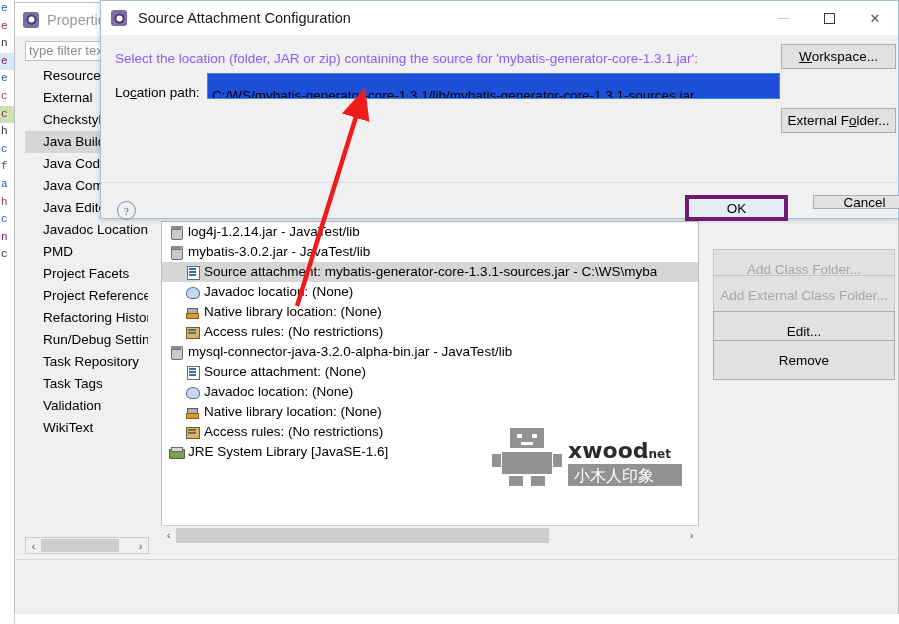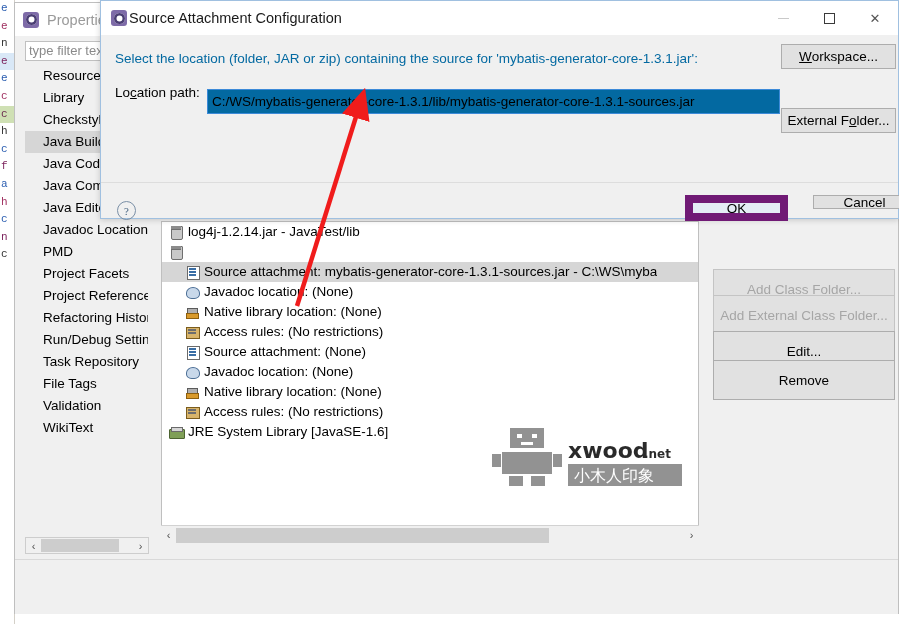--- a/index.html
+++ b/index.html
@@ -147,21 +147,21 @@
     box-sizing: border-box;
     font-size: 13.5px;
     color: #000;
     display: flex;
     align-items: center;
     justify-content: center;
     white-space: nowrap;
   }
   .btn.disabled { color: #a6a6a6; border-color: #c4c4c4; background: #e1e1e1; }
   .btn.default {
-    border: 8px solid #701a75;
+    border: 4px solid #701a75;
     background: #e4ecf5;
   }
 
   
   #buildpath-panel {
     position: absolute;
     left: 146px; top: 218px;
     width: 538px; height: 323px;
     background: #ffffff;
     border: 1px solid #bfbfbf;
@@ -260,21 +260,20 @@
     display: flex; align-items: center;
   }
   #bp-hscroll .thumb { height: 15px; background: #cdcdcd; flex: 0 0 auto; }
 
   
   .rbtn {
     position: absolute;
     left: 698px;
     width: 182px;
     height: 40px;
-    margin-top: 20px;
   }
 
   
   #watermark {
     position: absolute;
     left: 477px; top: 423px;
     width: 190px; height: 62px;
     opacity: 0.95;
     pointer-events: none;
   }
@@ -289,51 +288,51 @@
     box-sizing: border-box;
     box-shadow: 0 1px 6px rgba(0,0,0,0.18);
   }
   #src-titlebar {
     position: absolute;
     left: 0; top: 0; right: 0; height: 34px;
     background: #ffffff;
     display: flex; align-items: center;
   }
   #src-titlebar .ttl {
-    margin-left: 2px;
+    margin-left: 11px;
     font-size: 14.5px;
     color: #1a1a1a;
   }
   .winbtns { position: absolute; right: 0; top: 0; height: 34px; display: flex; }
   .winbtn {
     width: 46px; height: 34px;
     display: flex; align-items: center; justify-content: center;
   }
   .winbtn .gl { color: #555; font-size: 13px; line-height: 1; }
   .winbtn .min { display:block; width:11px; height:1px; background:#c9c9c9; }
   .winbtn .max { display:block; width:11px; height:11px; border:1.3px solid #3a3a3a; box-sizing:border-box; }
 
   #src-body { position: absolute; left:0; top:34px; right:0; bottom:0; }
   #src-prompt {
     position: absolute; left: 14px; top: 16px;
-    font-size: 13.5px; color: #0369a1; white-space: nowrap;
+    font-size: 13.5px; color: #8b5cf6; white-space: nowrap;
   }
   #src-pathlabel {
     position: absolute; left: 14px; top: 50px;
     font-size: 13.5px; color: #000;
   }
   #src-pathinput {
-    position: absolute; left: 106px; top: 54px;
+    position: absolute; left: 106px; top: 38px;
     width: 573px; height: 25px;
     box-sizing: border-box;
     border: 1px solid #3c8ad8;
-    background: #0369a1;
+    background: #1d4ed8;
     font-size: 13.5px;
     color: #000;
-    padding: 2px 4px;
+    padding: 12px 4px;
     white-space: nowrap;
     overflow: hidden;
     line-height: 19px;
   }
   .sbtn { position: absolute; left: 680px; width: 115px; height: 25px; }
   #src-sep { position: absolute; left:0; right:0; top:147px; height:1px; background:#dddddd; }
   #src-footer { position:absolute; left:0; right:0; top:148px; bottom:0; background:#f0f0f0; }
   #src-help { position:absolute; left:16px; top:18px; }
   #src-ok { position:absolute; left:584px; top:12px; width:103px; height:26px; }
   #src-cancel { position:absolute; left:712px; top:12px; width:103px; height:14px; }
@@ -352,68 +351,73 @@
 
   <div id="properties-titlebar">
     <span class="eclipse-icon" style="margin-left:8px"></span>
     <span class="ttl" style="margin-left:8px">Properties</span>
   </div>
 
   <div id="filter-box">type filter text</div>
 
   <div id="prop-tree">
       <div class="prop-item"><span>Resource</span></div>
-      <div class="prop-item"><span>Library</span></div>
+      <div class="prop-item"><span>External</span></div>
       <div class="prop-item"><span>Checkstyle</span></div>
       <div class="prop-item selected"><span>Java Build Path</span></div>
       <div class="prop-item"><span>Java Code Style</span></div>
       <div class="prop-item"><span>Java Compiler</span></div>
       <div class="prop-item"><span>Java Editor</span></div>
       <div class="prop-item"><span>Javadoc Location</span></div>
       <div class="prop-item"><span>PMD</span></div>
       <div class="prop-item"><span>Project Facets</span></div>
       <div class="prop-item"><span>Project References</span></div>
       <div class="prop-item"><span>Refactoring History</span></div>
       <div class="prop-item"><span>Run/Debug Settings</span></div>
       <div class="prop-item"><span>Task Repository</span></div>
-      <div class="prop-item"><span>File Tags</span></div>
+      <div class="prop-item"><span>Task Tags</span></div>
       <div class="prop-item"><span>Validation</span></div>
       <div class="prop-item"><span>WikiText</span></div>
     </div>
 
   <div id="prop-hscroll">
     <span class="sb-arrow">‹</span>
     <span class="thumb" style="width:78px"></span>
     <span style="flex:1 1 auto"></span>
     <span class="sb-arrow">›</span>
   </div>
 
   <div id="buildpath-panel">
       <div class="jar-row">
         <span class="ic ic-jar"></span>
         <span class="lbl">log4j-1.2.14.jar - JavaTest/lib</span>
       </div>
       <div class="jar-row">
         <span class="ic ic-jar"></span>
+        <span class="lbl">mybatis-3.0.2.jar - JavaTest/lib</span>
       </div>
       <div class="jar-row indent1 selected">
         <span class="ic ic-src"></span>
         <span class="lbl">Source attachment: mybatis-generator-core-1.3.1-sources.jar - C:\WS\myba</span>
       </div>
       <div class="jar-row indent1">
         <span class="ic ic-doc"></span>
         <span class="lbl">Javadoc location: (None)</span>
       </div>
       <div class="jar-row indent1">
         <span class="ic ic-native"></span>
         <span class="lbl">Native library location: (None)</span>
       </div>
       <div class="jar-row indent1">
         <span class="ic ic-access"></span>
         <span class="lbl">Access rules: (No restrictions)</span>
+      </div>
+      <div class="jar-row">
+        <span class="ic ic-jar"></span>
+        <span class="lbl">mysql-connector-java-3.2.0-alpha-bin.jar - JavaTest/lib</span>
       </div>
       <div class="jar-row indent1">
         <span class="ic ic-src"></span>
         <span class="lbl">Source attachment: (None)</span>
       </div>
       <div class="jar-row indent1">
         <span class="ic ic-doc"></span>
         <span class="lbl">Javadoc location: (None)</span>
       </div>
       <div class="jar-row indent1">

